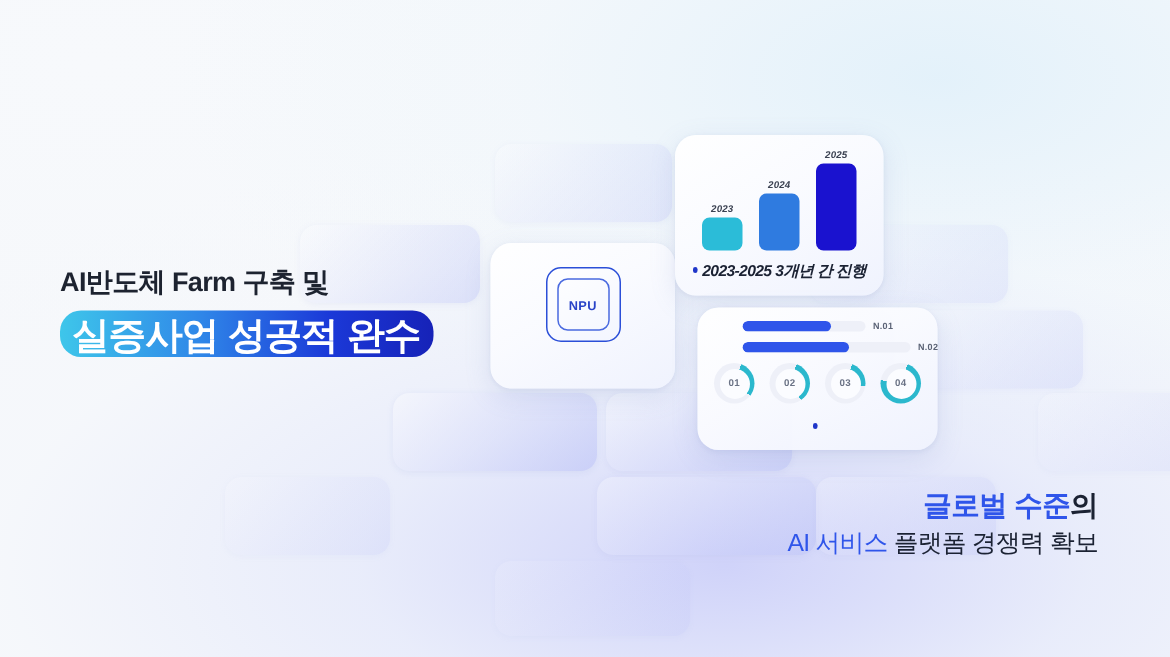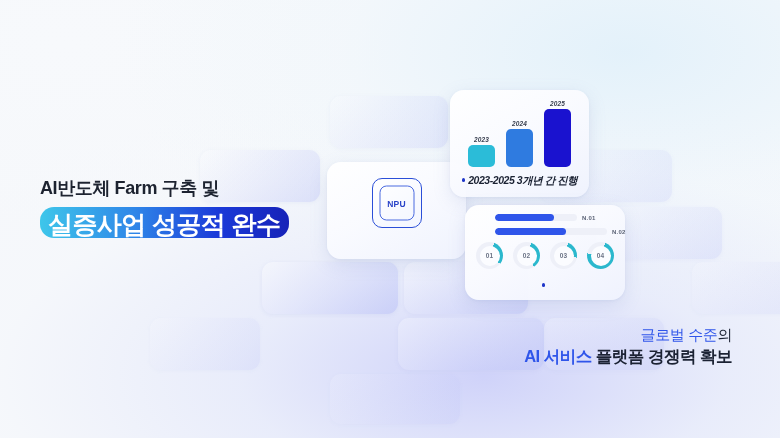--- a/index.html
+++ b/index.html
@@ -85,21 +85,21 @@
     display: inline-block;
     width: 3.5px;
     height: 3.5px;
     border-radius: 50%;
     background: #1f36c9;
     vertical-align: 2.5px;
     margin-right: 3px;
   }
 
   
-  #npu-card { left: 327px; top: 162px; width: 123px; height: 97px; padding-left: 16px; }
+  #npu-card { left: 327px; top: 162px; width: 123px; height: 97px; }
   .chip-outer {
     position: absolute;
     left: 50%;
     top: 16px;
     transform: translateX(-50%);
     width: 48px;
     height: 48px;
     border: 1.6px solid #2b4fd8;
     border-radius: 10px;
     background: linear-gradient(145deg, #ffffff 0%, #f3f6ff 100%);
@@ -216,29 +216,29 @@
   }
 
   
   .tagline {
     position: absolute;
     right: 48px;
     top: 325px;
     text-align: right;
   }
   .tag-line1 {
-    font-size: 15px;
-    font-weight: 400;
+    font-size: 19px;
+    font-weight: 700;
     letter-spacing: -0.4px;
     line-height: 1.35;
     white-space: nowrap;
   }
   .tag-line2 {
     font-size: 16.5px;
-    font-weight: 700;
+    font-weight: 400;
     letter-spacing: -0.5px;
     line-height: 1.35;
     white-space: nowrap;
   }
   .accent-blue { color: #2f55ea; }
   .ink { color: #1b2233; }
 </style>
 </head>
 <body>
 

